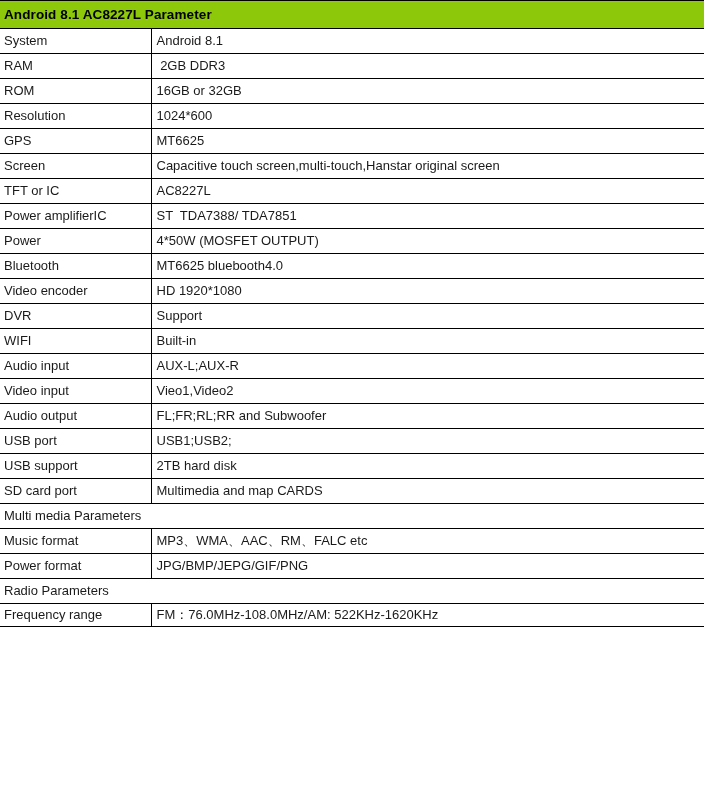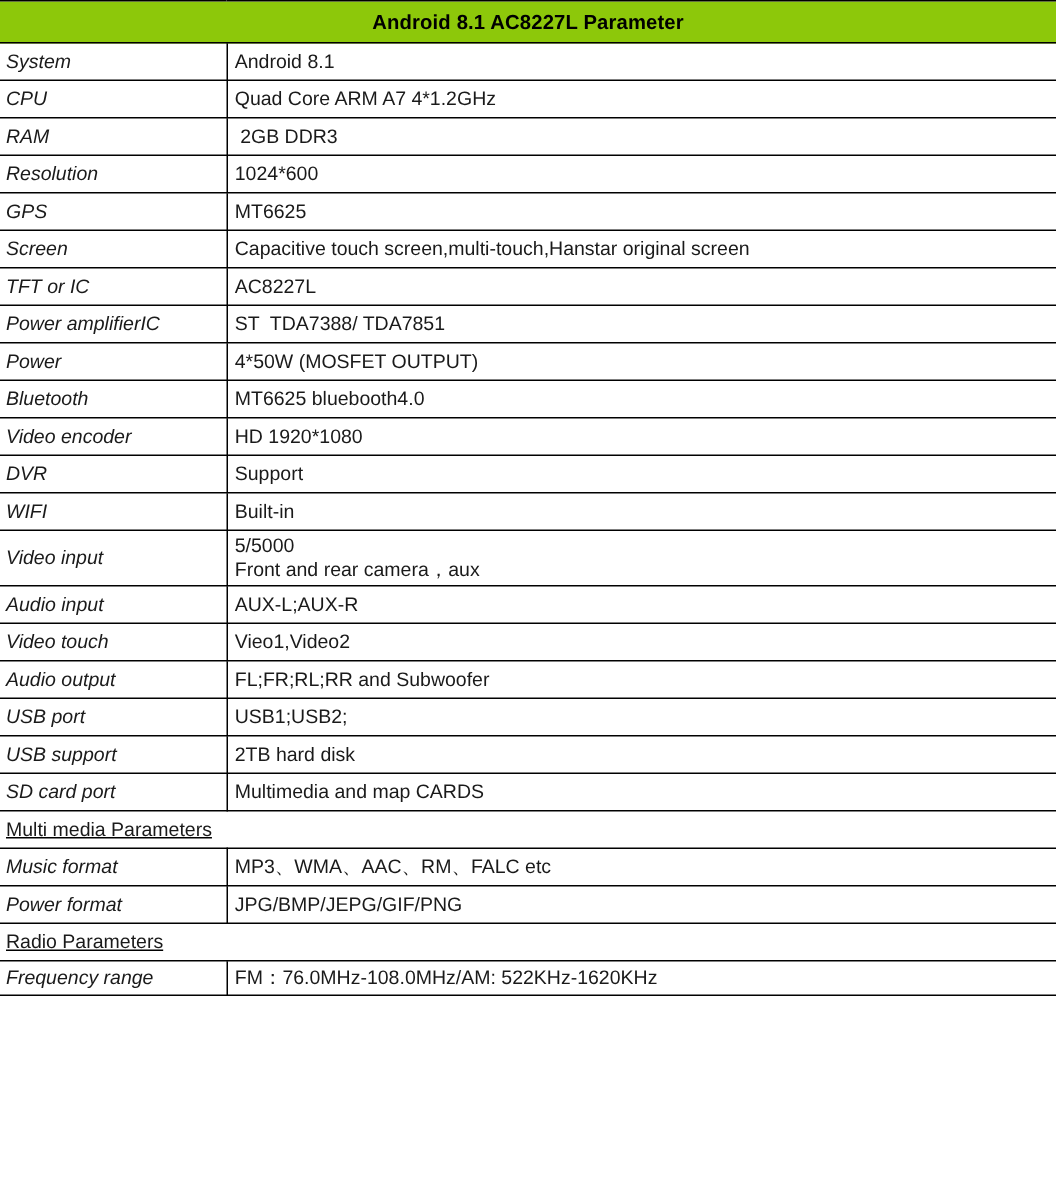--- a/index.html
+++ b/index.html
@@ -28,21 +28,20 @@
 
   table.spec-table col.col-label { width: 151px; }
   table.spec-table col.col-value { width: 553px; }
 
   
   tr.title-row td {
     background: #8dc80a;
     border: 1px solid #000000;
     border-left: none;
     border-right: none;
-    text-align: center;
     vertical-align: middle;
     font-size: 13.5px;
     font-weight: bold;
     color: #000000;
     height: 27px;
     padding: 0 4px;
     letter-spacing: 0.1px;
   }
 
   
@@ -53,37 +52,36 @@
     font-size: 13px;
     color: #1a1a1a;
     vertical-align: middle;
     line-height: 1.22;
     white-space: pre-wrap;
   }
 
   td.label-cell {
     border-left: none;
     padding: 2px 0 2px 4px;
-    font-style: italic;
   }
 
   td.value-cell {
     border-right: none;
     padding: 2px 0 2px 5px;
   }
 
   td.section-cell {
     border-left: none;
     border-right: none;
     padding: 2px 0 2px 4px;
   }
 
   tr.data-row { height: 25px; }
   tr.tall-row { height: 37px; }
-  tr.section-row { height: 25px; text-decoration: underline; }
+  tr.section-row { height: 25px; }
   tr.data-row.last-row { height: 23px; }
 </style>
 </head>
 <body>
 
 <div class="spec-sheet">
   <table class="spec-table">
     <colgroup>
       <col class="col-label">
       <col class="col-value">
@@ -91,26 +89,26 @@
     <tbody>
       <tr class="title-row">
         <td colspan="2" style="background: rgb(141, 200, 10); color: rgb(0, 0, 0);">Android 8.1  AC8227L Parameter</td>
       </tr>
 
     <tr class="data-row">
           <td class="label-cell">System</td>
           <td class="value-cell">Android 8.1</td>
         </tr>
         <tr class="data-row">
-          <td class="label-cell">CPU</td>
-          <td class="value-cell">Quad Core ARM A7 4*1.2GHz</td>
+          <td class="label-cell">RAM</td>
+          <td class="value-cell"> 2GB DDR3</td>
         </tr>
         <tr class="data-row">
-          <td class="label-cell">RAM</td>
-          <td class="value-cell"> 2GB DDR3</td>
+          <td class="label-cell">ROM</td>
+          <td class="value-cell">16GB or 32GB</td>
         </tr>
         <tr class="data-row">
           <td class="label-cell">Resolution</td>
           <td class="value-cell">1024*600</td>
         </tr>
         <tr class="data-row">
           <td class="label-cell">GPS</td>
           <td class="value-cell">MT6625</td>
         </tr>
         <tr class="data-row">
@@ -138,31 +136,26 @@
           <td class="value-cell">HD 1920*1080</td>
         </tr>
         <tr class="data-row">
           <td class="label-cell">DVR</td>
           <td class="value-cell">Support</td>
         </tr>
         <tr class="data-row">
           <td class="label-cell">WIFI</td>
           <td class="value-cell">Built-in</td>
         </tr>
-        <tr class="data-row tall-row">
-          <td class="label-cell">Video input</td>
-          <td class="value-cell">5/5000
-Front and rear camera，aux</td>
-        </tr>
         <tr class="data-row">
           <td class="label-cell">Audio input</td>
           <td class="value-cell">AUX-L;AUX-R</td>
         </tr>
         <tr class="data-row">
-          <td class="label-cell">Video touch</td>
+          <td class="label-cell">Video input</td>
           <td class="value-cell">Vieo1,Video2</td>
         </tr>
         <tr class="data-row">
           <td class="label-cell">Audio output</td>
           <td class="value-cell">FL;FR;RL;RR and Subwoofer</td>
         </tr>
         <tr class="data-row">
           <td class="label-cell">USB port</td>
           <td class="value-cell">USB1;USB2;</td>
         </tr>

